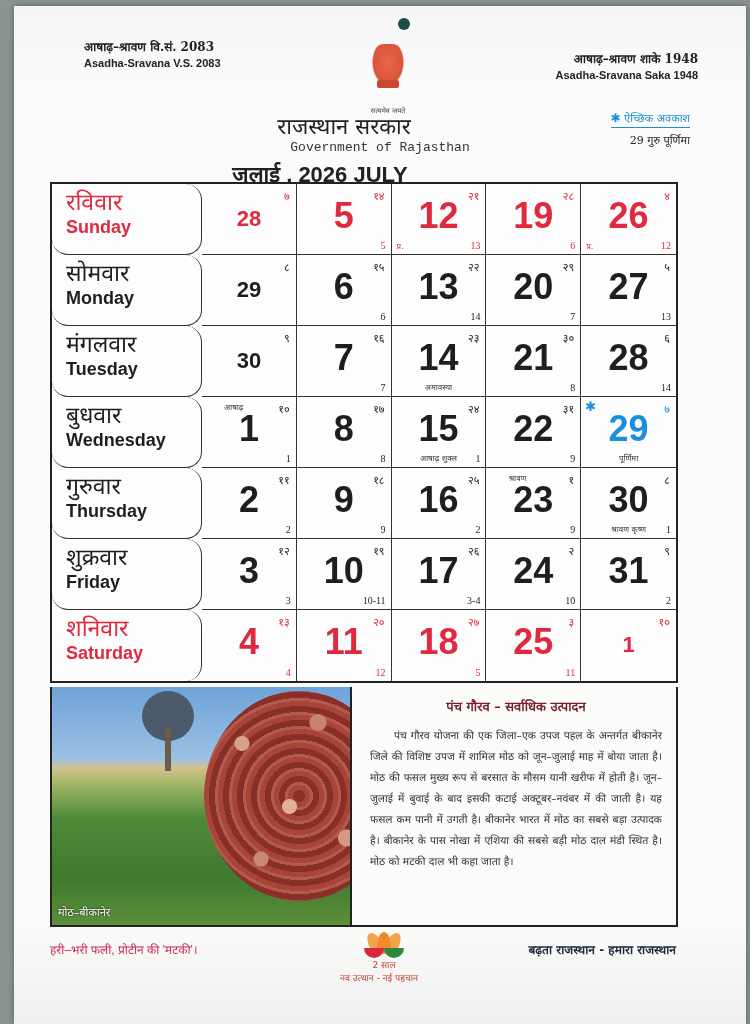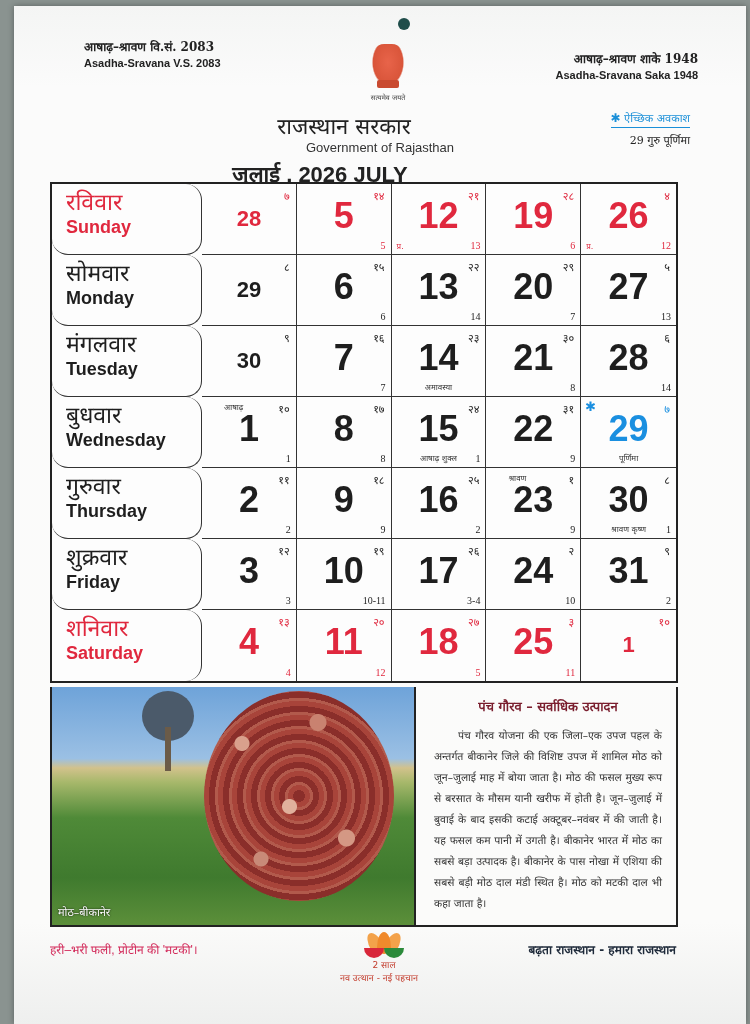--- a/index.html
+++ b/index.html
@@ -36,23 +36,23 @@
   .emblem .lions {
     width: 38px; height: 46px; margin: 0 auto;
     background: radial-gradient(ellipse at 50% 40%, #e8644a 0%, #d9553a 55%, transparent 60%);
     border-radius: 40% 40% 30% 30%;
     position: relative;
   }
   .emblem .lions::after {
     content: ""; position: absolute; left: 8px; right: 8px; bottom: 2px; height: 8px;
     background: #c94a30; border-radius: 2px;
   }
-  .emblem .motto { font-size: 7px; text-align: center; color: #444; margin-top: 3px; font-family: "DejaVu Sans", sans-serif; }
+  .emblem .motto { font-size: 7px; text-align: center; color: #444; margin-top: 16px; font-family: "DejaVu Sans", sans-serif; }
   .gov-hi { position: absolute; left: 0; width: 660px; top: 104px; text-align: center; font-size: 22px; color: #222; font-family: "DejaVu Sans", sans-serif; }
-  .gov-en { position: absolute; left: 0; width: 732px; top: 134px; text-align: center; font-size: 13px; color: #333; font-family: Liberation Sans, sans-serif; }
+  .gov-en { position: absolute; left: 0; width: 732px; top: 134px; text-align: center; font-size: 13px; color: #333; font-family: Liberation Mono, monospace; }
   .month-title { position: absolute; left: 0; width: 612px; top: 152px; text-align: center; font-size: 22px; font-weight: bold; color: #222; font-family: "Liberation Sans", sans-serif; }
 
   .grid {
     position: absolute; left: 36px; top: 176px;
     width: 628px;
     border: 2px solid #222;
     display: grid;
     grid-template-columns: 150px repeat(5, 1fr);
     grid-auto-rows: 71px;
     background: #fdfdfd;
@@ -76,21 +76,21 @@
   .topnote { position: absolute; left: 22px; top: 4px; font-size: 8px; color: #333; font-family: "DejaVu Sans", sans-serif; }
   .prmark { position: absolute; left: 5px; bottom: 3px; font-size: 8px; font-family: "DejaVu Sans", sans-serif; }
   .holistar { position: absolute; left: 4px; top: 2px; font-size: 13px; color: #1a8fe0; }
 
   .bottom {
     position: absolute; left: 36px; top: 681px; width: 628px; height: 240px;
     border: 2px solid #222; border-top: none;
     display: flex;
   }
   .photo {
-    width: 364px; height: 100%; position: relative; overflow: hidden;
+    width: 300px; height: 100%; position: relative; overflow: hidden;
     background: linear-gradient(180deg, #6ea3d9 0%, #9bc0e4 30%, #d2c28c 34%, #a7b86b 40%, #4f8a38 55%, #3f7a2e 80%, #5c8f3a 100%);
     border-right: 2px solid #222;
   }
   .photo .tree { position: absolute; left: 90px; top: 4px; width: 52px; height: 50px; border-radius: 50%; background: #4b5a6a; }
   .photo .trunk { position: absolute; left: 113px; top: 40px; width: 6px; height: 44px; background: #6b5b48; }
   .photo .beans {
     position: absolute; left: 152px; top: 4px; width: 190px; height: 210px; border-radius: 50%;
     background:
       radial-gradient(circle at 20% 25%, #d9a08c 0 7px, transparent 8px),
       radial-gradient(circle at 60% 15%, #c98270 0 8px, transparent 9px),

